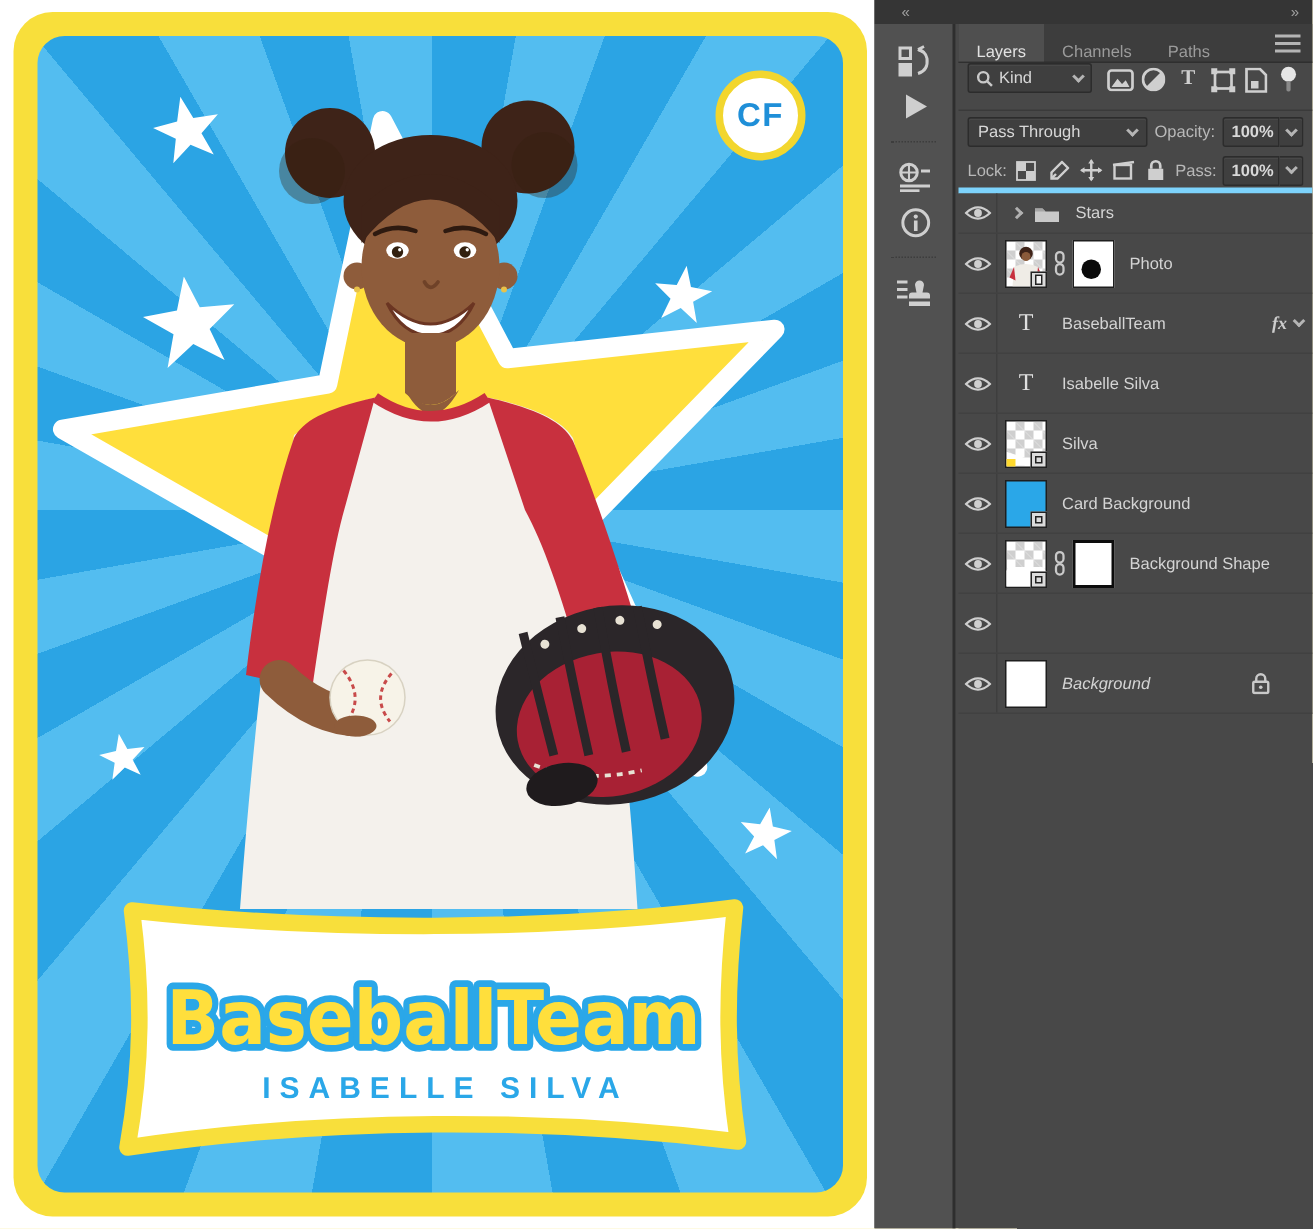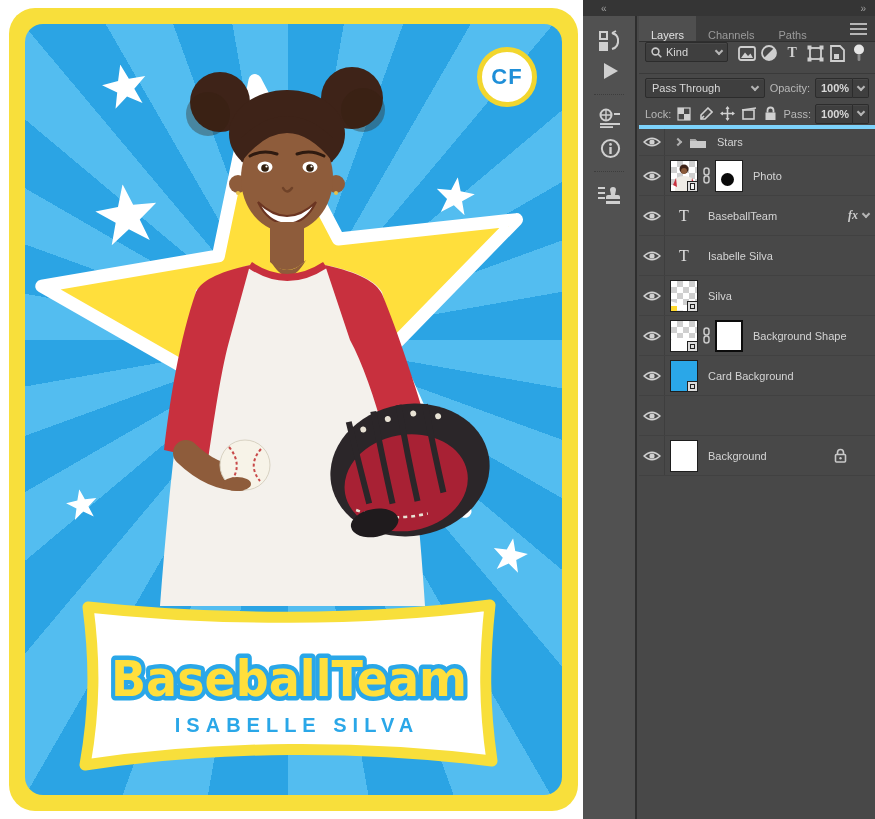--- a/index.html
+++ b/index.html
@@ -62,21 +62,21 @@
   .lock-row .plabel.fill { margin-left:auto; }
 
   
   .lrow { display:flex; align-items:stretch; border-bottom:1px solid #414141; background:#484848; cursor:pointer; }
   .lrow.grp { height:27px; }
   .lrow.lyr { height:40px; }
   .eyecell { width:26px; flex:none; border-right:1px solid #3e3e3e; display:flex; align-items:center; justify-content:center; cursor:pointer; }
   .rowmain { flex:1; display:flex; align-items:center; min-width:0; }
   .lrow.sel .rowmain { background:#6c6c6c; margin-right:10px; }
   .lname { margin-left:10px; white-space:nowrap; }
-  .lname.it { }
+  .lname.it { font-style:italic; }
   .folder { margin-left:8px; flex:none; }
   .grp .chev-r { margin-left:10px; }
   .thumb { position:relative; width:28px; height:32px; margin-left:5px; flex:none; border:1px solid #1e1e1e;
     background-color:#fff;
     background-image:linear-gradient(45deg,#cfcfcf 25%,transparent 25%,transparent 75%,#cfcfcf 75%),
                      linear-gradient(45deg,#cfcfcf 25%,transparent 25%,transparent 75%,#cfcfcf 75%);
     background-size:12px 12px; background-position:0 0,6px 6px; }
   .thumb.solid { background-image:none; }
   .Tbox { width:28px; margin-left:5px; text-align:center; font-family:"Liberation Serif", serif;
     font-size:16px; color:#e0e0e0; flex:none; }
@@ -482,49 +482,49 @@
         </div>
 
         <div class="lrow lyr">
           <div class="eyecell">
               <svg width="18" height="12">
                 <path d="M1,6 Q9,-1.5 17,6 Q9,13.5 1,6 Z" fill="none" stroke="#cfcfcf" stroke-width="1.5"></path>
                 <circle cx="9" cy="6" r="2.6" fill="#cfcfcf"></circle>
               </svg>
             </div>
           <div class="rowmain">
+            <div class="thumb solid" style="background-color:#2AA7E8">
+              <span class="badge">
+                  <span class="sq"></span>
+                </span>
+            </div>
+            <span class="lname">Card Background</span>
+          </div>
+        </div>
+
+        <div class="lrow lyr">
+          <div class="eyecell">
+              <svg width="18" height="12">
+                <path d="M1,6 Q9,-1.5 17,6 Q9,13.5 1,6 Z" fill="none" stroke="#cfcfcf" stroke-width="1.5"></path>
+                <circle cx="9" cy="6" r="2.6" fill="#cfcfcf"></circle>
+              </svg>
+            </div>
+          <div class="rowmain">
             <div class="thumb">
               <span class="shape-mini"></span>
               <span class="badge">
                   <span class="sq"></span>
                 </span>
             </div>
             <svg class="linkic" width="9" height="17" viewBox="0 0 9 17">
                 <rect x="2" y="1" width="5" height="7" rx="2.5" fill="none" stroke="#c9c9c9" stroke-width="1.5"></rect>
                 <rect x="2" y="9" width="5" height="7" rx="2.5" fill="none" stroke="#c9c9c9" stroke-width="1.5"></rect>
               </svg>
             <div class="mask selmask"></div>
             <span class="lname">Background Shape</span>
-          </div>
-        </div>
-
-        <div class="lrow lyr">
-          <div class="eyecell">
-              <svg width="18" height="12">
-                <path d="M1,6 Q9,-1.5 17,6 Q9,13.5 1,6 Z" fill="none" stroke="#cfcfcf" stroke-width="1.5"></path>
-                <circle cx="9" cy="6" r="2.6" fill="#cfcfcf"></circle>
-              </svg>
-            </div>
-          <div class="rowmain">
-            <div class="thumb solid" style="background-color:#2AA7E8">
-              <span class="badge">
-                  <span class="sq"></span>
-                </span>
-            </div>
-            <span class="lname">Card Background</span>
           </div>
         </div>
 
         <div class="lrow lyr">
           <div class="eyecell">
               <svg width="18" height="12">
                 <path d="M1,6 Q9,-1.5 17,6 Q9,13.5 1,6 Z" fill="none" stroke="#cfcfcf" stroke-width="1.5"></path>
                 <circle cx="9" cy="6" r="2.6" fill="#cfcfcf"></circle>
               </svg>
             </div>

